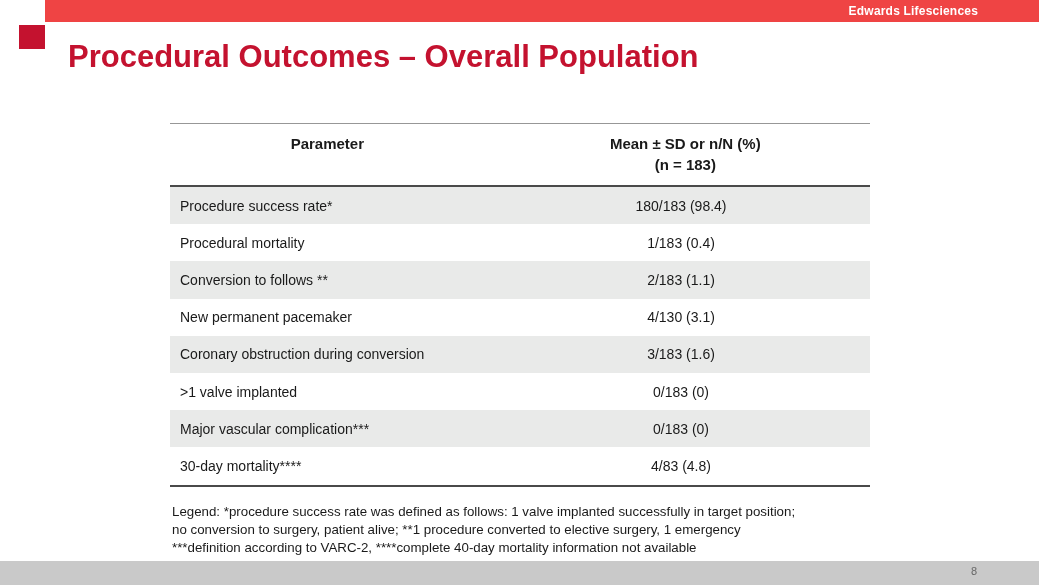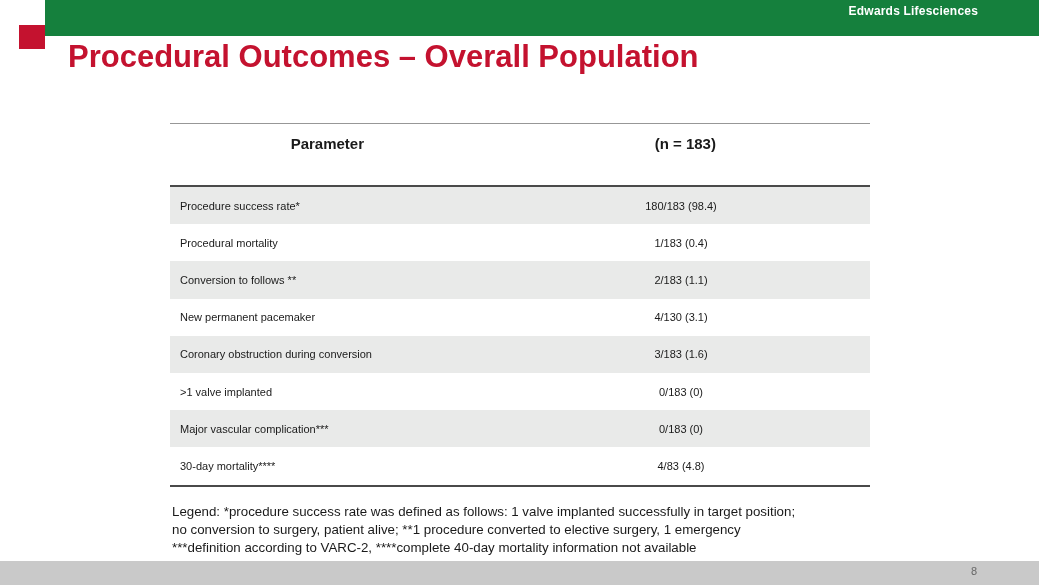--- a/index.html
+++ b/index.html
@@ -7,22 +7,22 @@
   body {
     position:relative;
     font-family:"Liberation Sans", sans-serif;
     background:#ffffff;
     overflow:hidden;
     color:#1a1a1a;
   }
 
   
   .top-bar {
-    position:absolute; left:45px; top:0; right:0; height:36px;
-    background:#15803d;
+    position:absolute; left:45px; top:0; right:0; height:22px;
+    background:#ef4444;
   }
   .logo-text {
     position:absolute; top:4px; right:61px;
     color:#ffffff; font-size:12px; font-weight:bold; letter-spacing:0.2px;
     white-space:nowrap;
   }
   .red-square {
     position:absolute; left:19px; top:25px; width:26px; height:24px;
     background:#C4122F;
   }
@@ -47,21 +47,21 @@
   }
   .th {
     font-weight:bold; font-size:15px; text-align:center;
     padding-top:9px; line-height:21px;
   }
   .th-param { width:46%; }
   .th-value { width:54%; }
   .tbody { border-bottom:2px solid #4a4a4a; }
   .tr {
     display:flex; height:37.2px; align-items:center;
-    font-size:11px;
+    font-size:14px;
   }
   .tr:nth-child(odd) { background:#E9EAE9; }
   .td-param { width:46%; padding-left:10px; }
   .td-value { width:54%; text-align:center; }
 
   
   .legend {
     position:absolute; left:172px; top:503px; width:700px;
     font-size:13.3px; line-height:18px; color:#1a1a1a;
   }
@@ -83,20 +83,21 @@
   <span class="logo-text">Edwards Lifesciences</span>
 </div>
 <div class="red-square"></div>
 
 <h1 class="slide-title">Procedural Outcomes – Overall Population</h1>
 
 <div class="outcome-table">
   <div class="thead">
     <div class="th th-param">Parameter</div>
     <div class="th th-value">
+      <div>Mean ± SD or n/N (%)</div>
       <div>(n = 183)</div>
     </div>
   </div>
   <div class="tbody">
     <div class="tr">
       <div class="td-param">Procedure success rate*</div>
       <div class="td-value">180/183 (98.4)</div>
     </div>
     <div class="tr">
       <div class="td-param">Procedural mortality</div>

